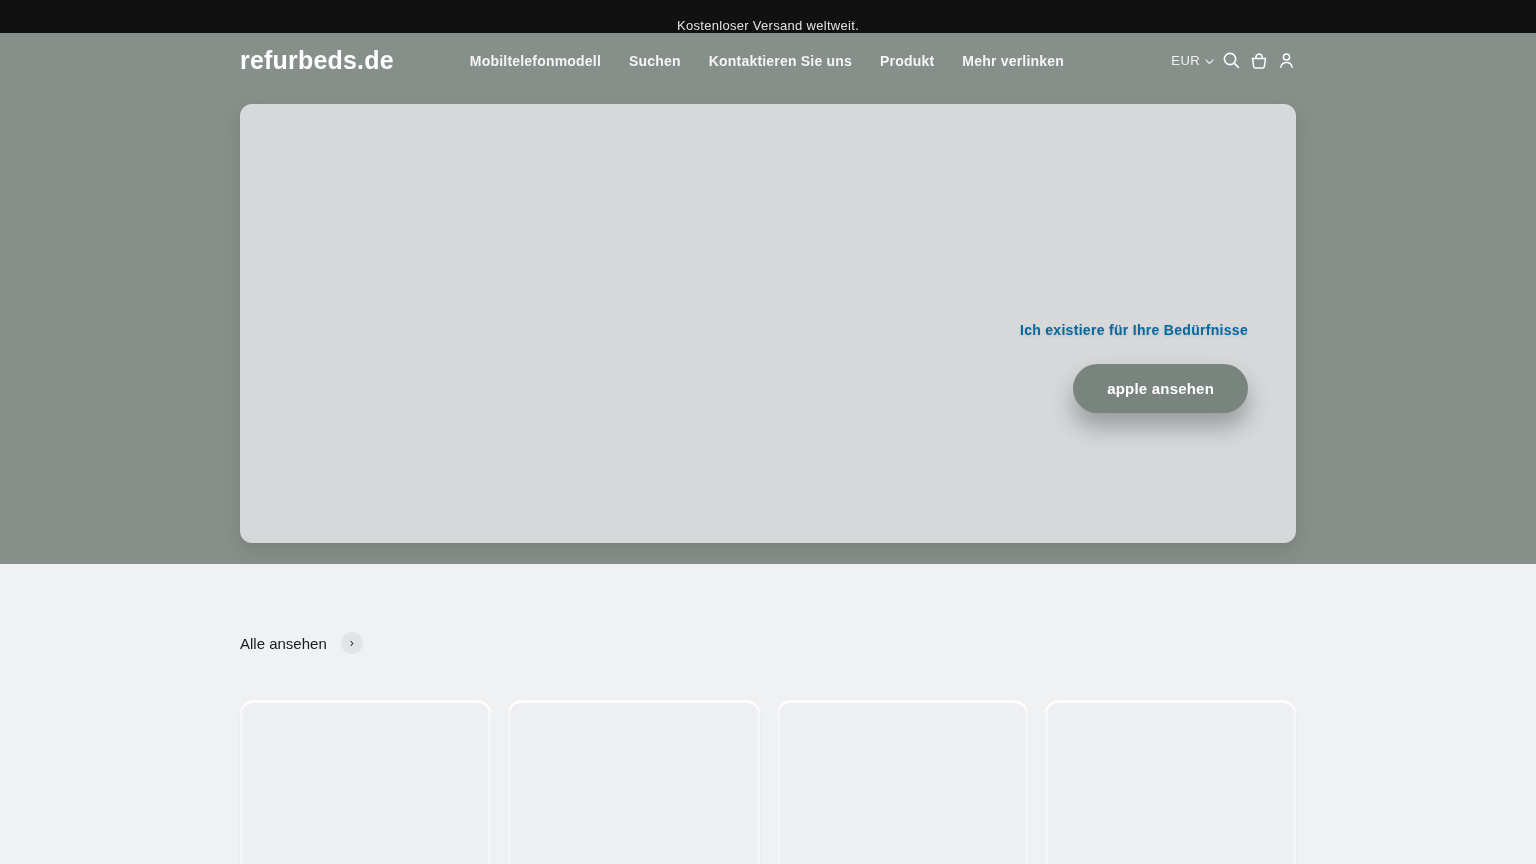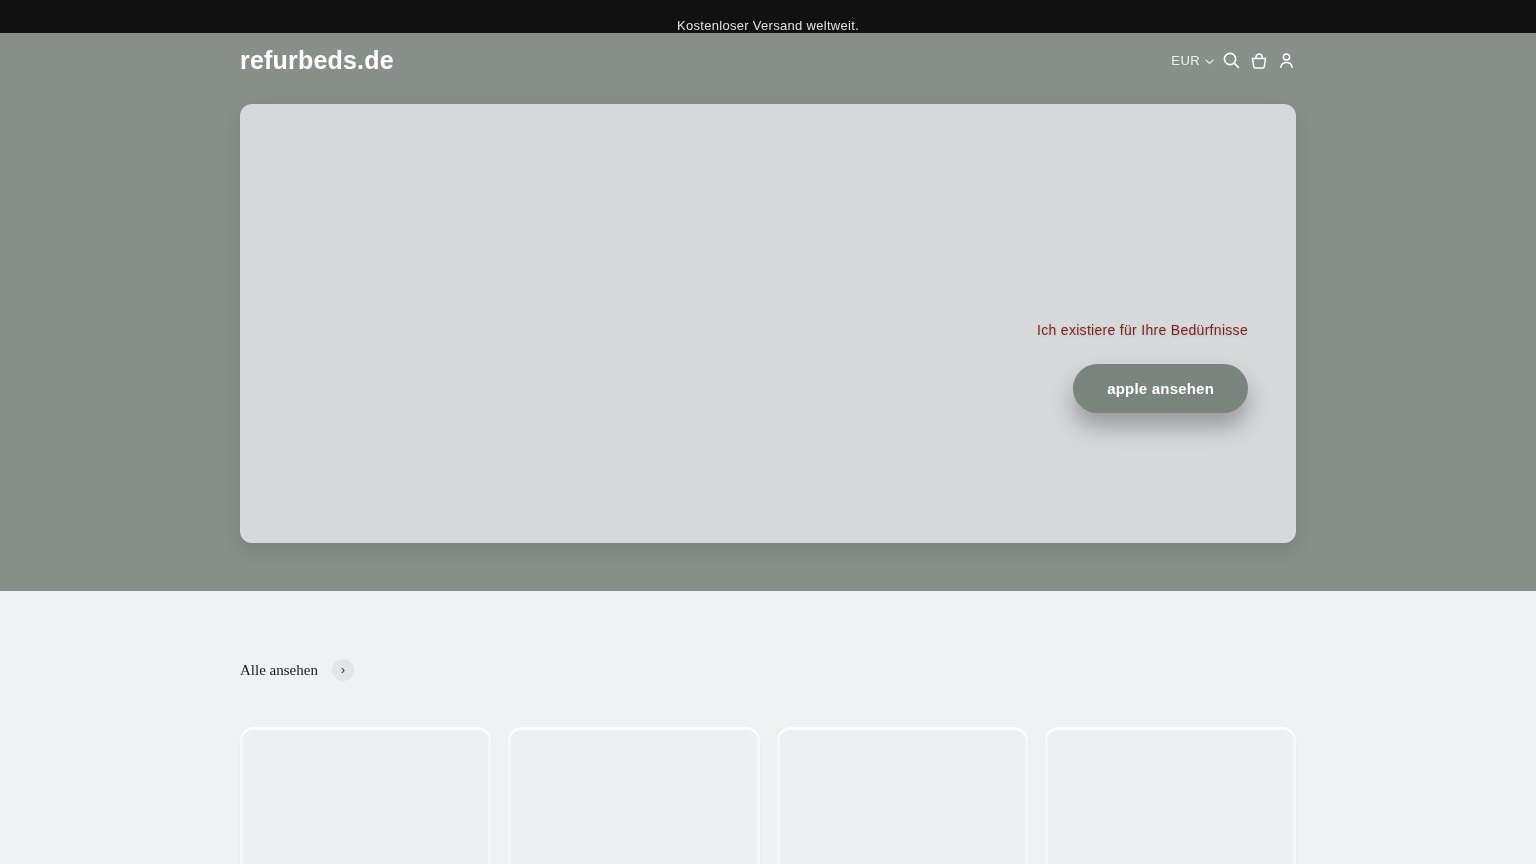--- a/index.html
+++ b/index.html
@@ -16,57 +16,64 @@
   }
   *{box-sizing:border-box;margin:0;padding:0;}
   html,body{width:1536px;height:864px;overflow:hidden;}
   body{font-family:"Liberation Sans",sans-serif;background:var(--section_bg);}
 
   
   .announcement{height:33px;background:var(--announcement_bg);display:flex;align-items:flex-end;justify-content:center;}
   .announcement span{color:var(--announcement_text);font-size:13px;letter-spacing:.3px;}
 
   
-  .hero-wrap{background:var(--hero_bg);padding-bottom:48px;}
+  .hero-wrap{background:var(--hero_bg);padding-bottom:21px;}
   .header{height:55px;display:flex;align-items:center;padding:0 240px;}
   .logo{color:var(--header_text);font-size:25px;font-weight:bold;letter-spacing:.2px;cursor:pointer;}
   .nav{display:flex;gap:28px;margin-left:76px;white-space:nowrap;}
   .nav a{color:#f4f5f4;font-size:14px;font-weight:bold;text-decoration:none;letter-spacing:.2px;cursor:pointer;}
   .header-right{margin-left:auto;display:flex;align-items:center;gap:8px;}
   .currency{display:flex;align-items:center;gap:5px;color:#eef0ef;font-size:13px;letter-spacing:.4px;cursor:pointer;}
   .icon-btn{background:none;border:none;cursor:pointer;display:flex;align-items:center;justify-content:center;padding:0;}
   .icon-btn svg{display:block;}
 
   
   .banner{width:1056px;height:439px;margin:16px auto 0;background:var(--banner_bg);border-radius:12px;position:relative;box-shadow:0 8px 18px rgba(0,0,0,.10);}
   .hero-overlay{position:absolute;top:218px;right:48px;display:flex;flex-direction:column;align-items:flex-end;}
-  .hero-caption{color:#7f1d1d;font-size:14px;font-weight:normal;letter-spacing:.3px;text-shadow:0 1px 3px rgba(0,0,0,.12);}
+  .hero-caption{color:#0369a1;font-size:14px;font-weight:bold;letter-spacing:.3px;text-shadow:0 1px 3px rgba(0,0,0,.12);}
   .hero-btn{margin-top:26px;background:var(--button_bg);color:#ffffff;border:none;border-radius:999px;padding:16px 34px;font-size:15px;font-weight:bold;font-family:"Liberation Sans",sans-serif;letter-spacing:.2px;cursor:pointer;box-shadow:0 14px 22px rgba(40,46,43,.35);}
 
   
   .products{background:var(--section_bg);padding:68px 240px 0;}
   .products-head{display:flex;align-items:center;justify-content:space-between;}
   .products-title{color:var(--heading_text);font-size:38px;font-weight:bold;letter-spacing:-.5px;}
   .view-all{display:flex;align-items:center;gap:14px;cursor:pointer;}
-  .view-all-label{color:var(--heading_text);font-size:15px;font-family:Liberation Serif, serif;}
+  .view-all-label{color:var(--heading_text);font-size:15px;}
   .view-all-circle{width:22px;height:22px;border-radius:50%;background:var(--circle_bg);display:flex;align-items:center;justify-content:center;color:#2a2d30;font-size:12px;line-height:1;}
   .card-grid{margin-top:46px;display:grid;grid-template-columns:repeat(4,1fr);gap:17px;}
   .card{height:400px;background:var(--card_bg);border-radius:14px 14px 0 0;box-shadow:inset 0 3px 0 rgba(255,255,255,.85),inset 3px 0 0 rgba(255,255,255,.45),inset -3px 0 0 rgba(255,255,255,.45),0 1px 3px rgba(0,0,0,.04);cursor:pointer;}
 </style>
 </head>
 <body>
 
 <div class="announcement">
   <span>Kostenloser Versand weltweit.</span>
 </div>
 
 <div class="hero-wrap">
 
   <div class="header">
     <div class="logo">refurbeds.de</div>
+    <nav class="nav">
+      <a>Mobiltelefonmodell</a>
+      <a>Suchen</a>
+      <a>Kontaktieren Sie uns</a>
+      <a>Produkt</a>
+      <a>Mehr verlinken</a>
+    </nav>
     <div class="header-right">
       <div class="currency">
         <span>EUR</span>
         <span>
           <svg width="9" height="6" viewBox="0 0 9 6">
               <path d="M1 1l3.5 3.5L8 1" fill="none" stroke="#dfe2e0" stroke-width="1.3" stroke-linecap="round"></path>
             </svg>
         </span>
       </div>
       <button class="icon-btn">

